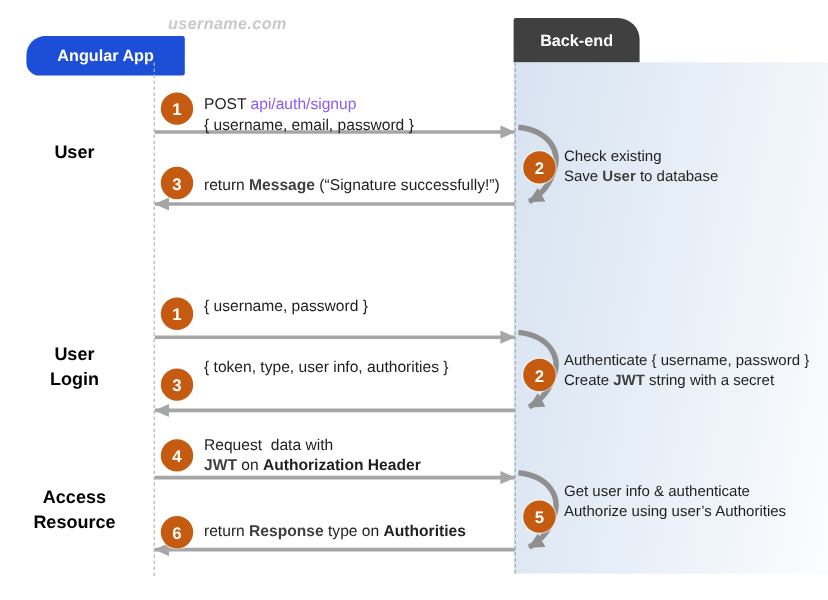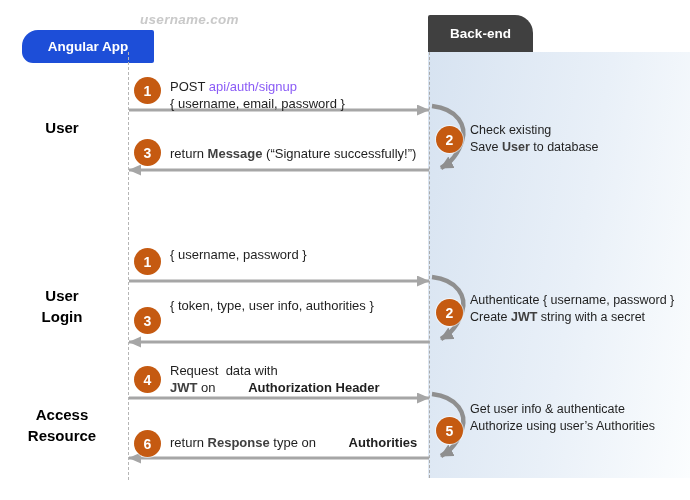--- a/index.html
+++ b/index.html
@@ -50,21 +50,21 @@
     position:absolute;left:3px;width:118px;text-align:center;
     font-weight:bold;font-size:15px;line-height:21px;color:#000000;
   }
   
   .msg{position:absolute;font-size:13px;line-height:17px;}
   .msg.left-side{left:170px;width:260px;}
   .msg.right-side{left:470px;width:220px;font-size:12.5px;}
   .msg-line{white-space:pre;}
   .seg-green{color:#404040;font-weight:bold;}
   .seg-blue{color:#8b5cf6;}
-  .seg-bold{font-weight:bold;margin-left:29px;}
+  .seg-bold{font-weight:bold;}
 </style>
 </head>
 <body>
 
 <div class="diagram">
 
   <div class="actor client">
     <span>Angular App</span>
   </div>
   <div class="watermark">username.com</div>

